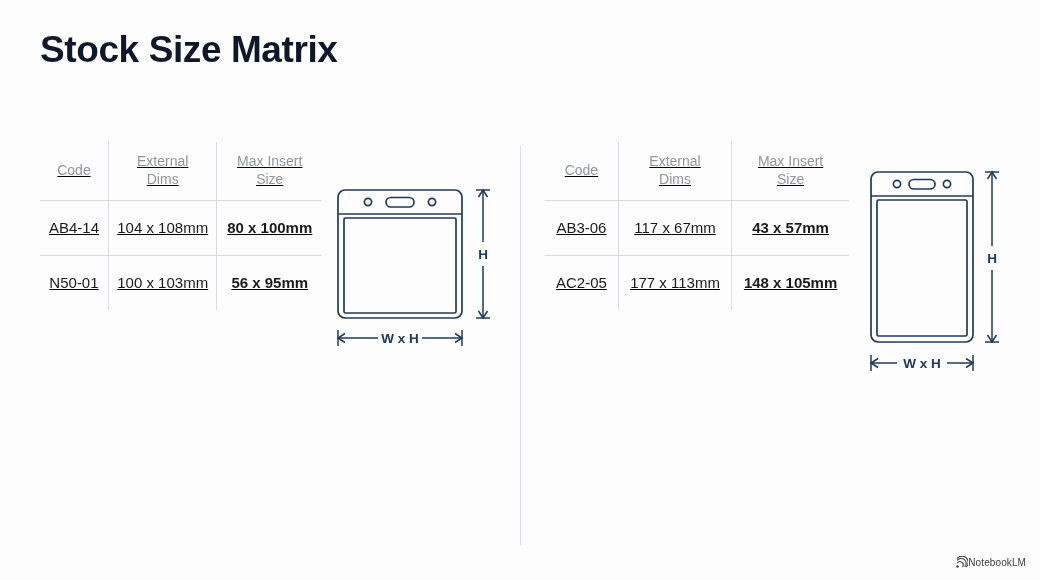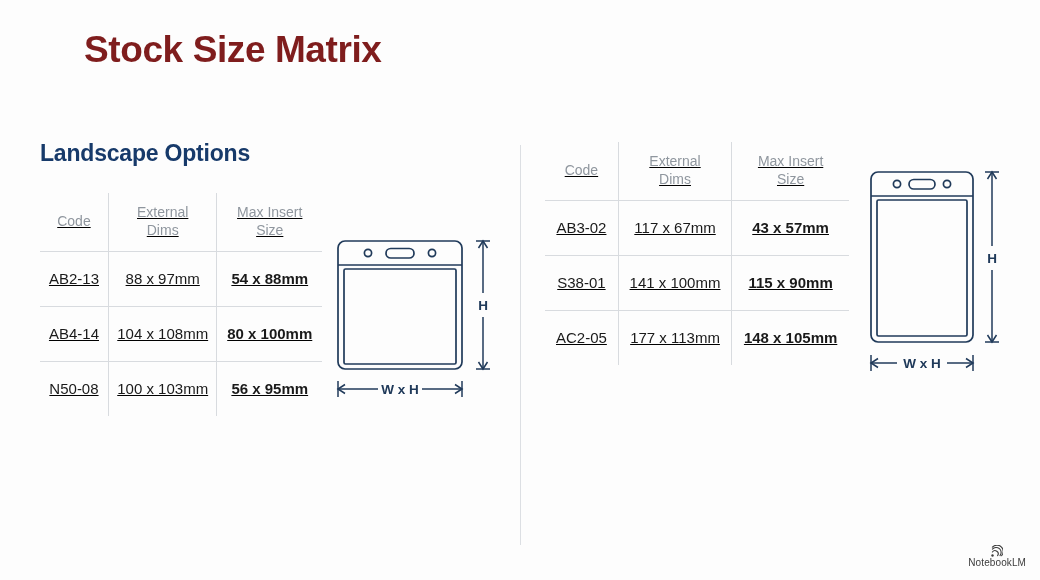--- a/index.html
+++ b/index.html
@@ -17,24 +17,23 @@
     -webkit-font-smoothing: antialiased;
   }
 
   
   .page-title {
     position: absolute;
     left: 40px;
     top: 31px;
     font-size: 37px;
     font-weight: bold;
-    color: #7f1d1d;
+    color: #0f172a;
     letter-spacing: -0.4px;
     line-height: 1;
-    margin-left: 44px;
   }
 
   
   .column {
     position: absolute;
     top: 142px;
   }
   .column.landscape { left: 40px;  width: 460px; }
   .column.portrait  { left: 545px; width: 460px; }
 
@@ -122,34 +121,32 @@
   
   .watermark {
     position: absolute;
     right: 14px;
     bottom: 12px;
     display: flex;
     align-items: center;
     font-size: 10px;
     color: #3c3c3c;
     letter-spacing: 0.1px;
-    flex-direction: column;
   }
   .watermark .wm-mark { display: block; }
 </style>
 </head>
 <body>
 
 <div class="page-title">Stock Size Matrix</div>
 
 <div class="center-divider"></div>
 
 <div class="column landscape">
 
-  <div class="section-title">Landscape Options</div>
 
   <div class="block">
 
     <table class="size-table tbl-landscape">
       <colgroup>
         <col class="c1">
           <col class="c2">
           <col class="c3">
       </colgroup>
       <thead>
@@ -160,31 +157,26 @@
             <span>Dims</span>
           </th>
           <th>
             <span>Max Insert</span><br>
             <span>Size</span>
           </th>
         </tr>
       </thead>
       <tbody>
         <tr>
-          <td>AB2-13</td>
-          <td>88 x 97mm</td>
-          <td class="insert">54 x 88mm</td>
-        </tr>
-        <tr>
           <td>AB4-14</td>
           <td>104 x 108mm</td>
           <td class="insert">80 x 100mm</td>
         </tr>
         <tr class="last-row">
-          <td>N50-08</td>
+          <td>N50-01</td>
           <td>100 x 103mm</td>
           <td class="insert">56 x 95mm</td>
         </tr>
       </tbody>
     </table>
 
     <div class="diagram landscape-dia">
       <svg width="172" height="180" viewBox="0 0 172 180" aria-hidden="true">
         <g fill="none" stroke="#203a5a" stroke-width="1.7">
 
@@ -243,28 +235,23 @@
             <span>Dims</span>
           </th>
           <th>
             <span>Max Insert</span><br>
             <span>Size</span>
           </th>
         </tr>
       </thead>
       <tbody>
         <tr>
-          <td>AB3-02</td>
+          <td>AB3-06</td>
           <td>117 x 67mm</td>
           <td class="insert">43 x 57mm</td>
-        </tr>
-        <tr>
-          <td>S38-01</td>
-          <td>141 x 100mm</td>
-          <td class="insert">115 x 90mm</td>
         </tr>
         <tr class="last-row">
           <td>AC2-05</td>
           <td>177 x 113mm</td>
           <td class="insert">148 x 105mm</td>
         </tr>
       </tbody>
     </table>
 
     <div class="diagram portrait-dia">

